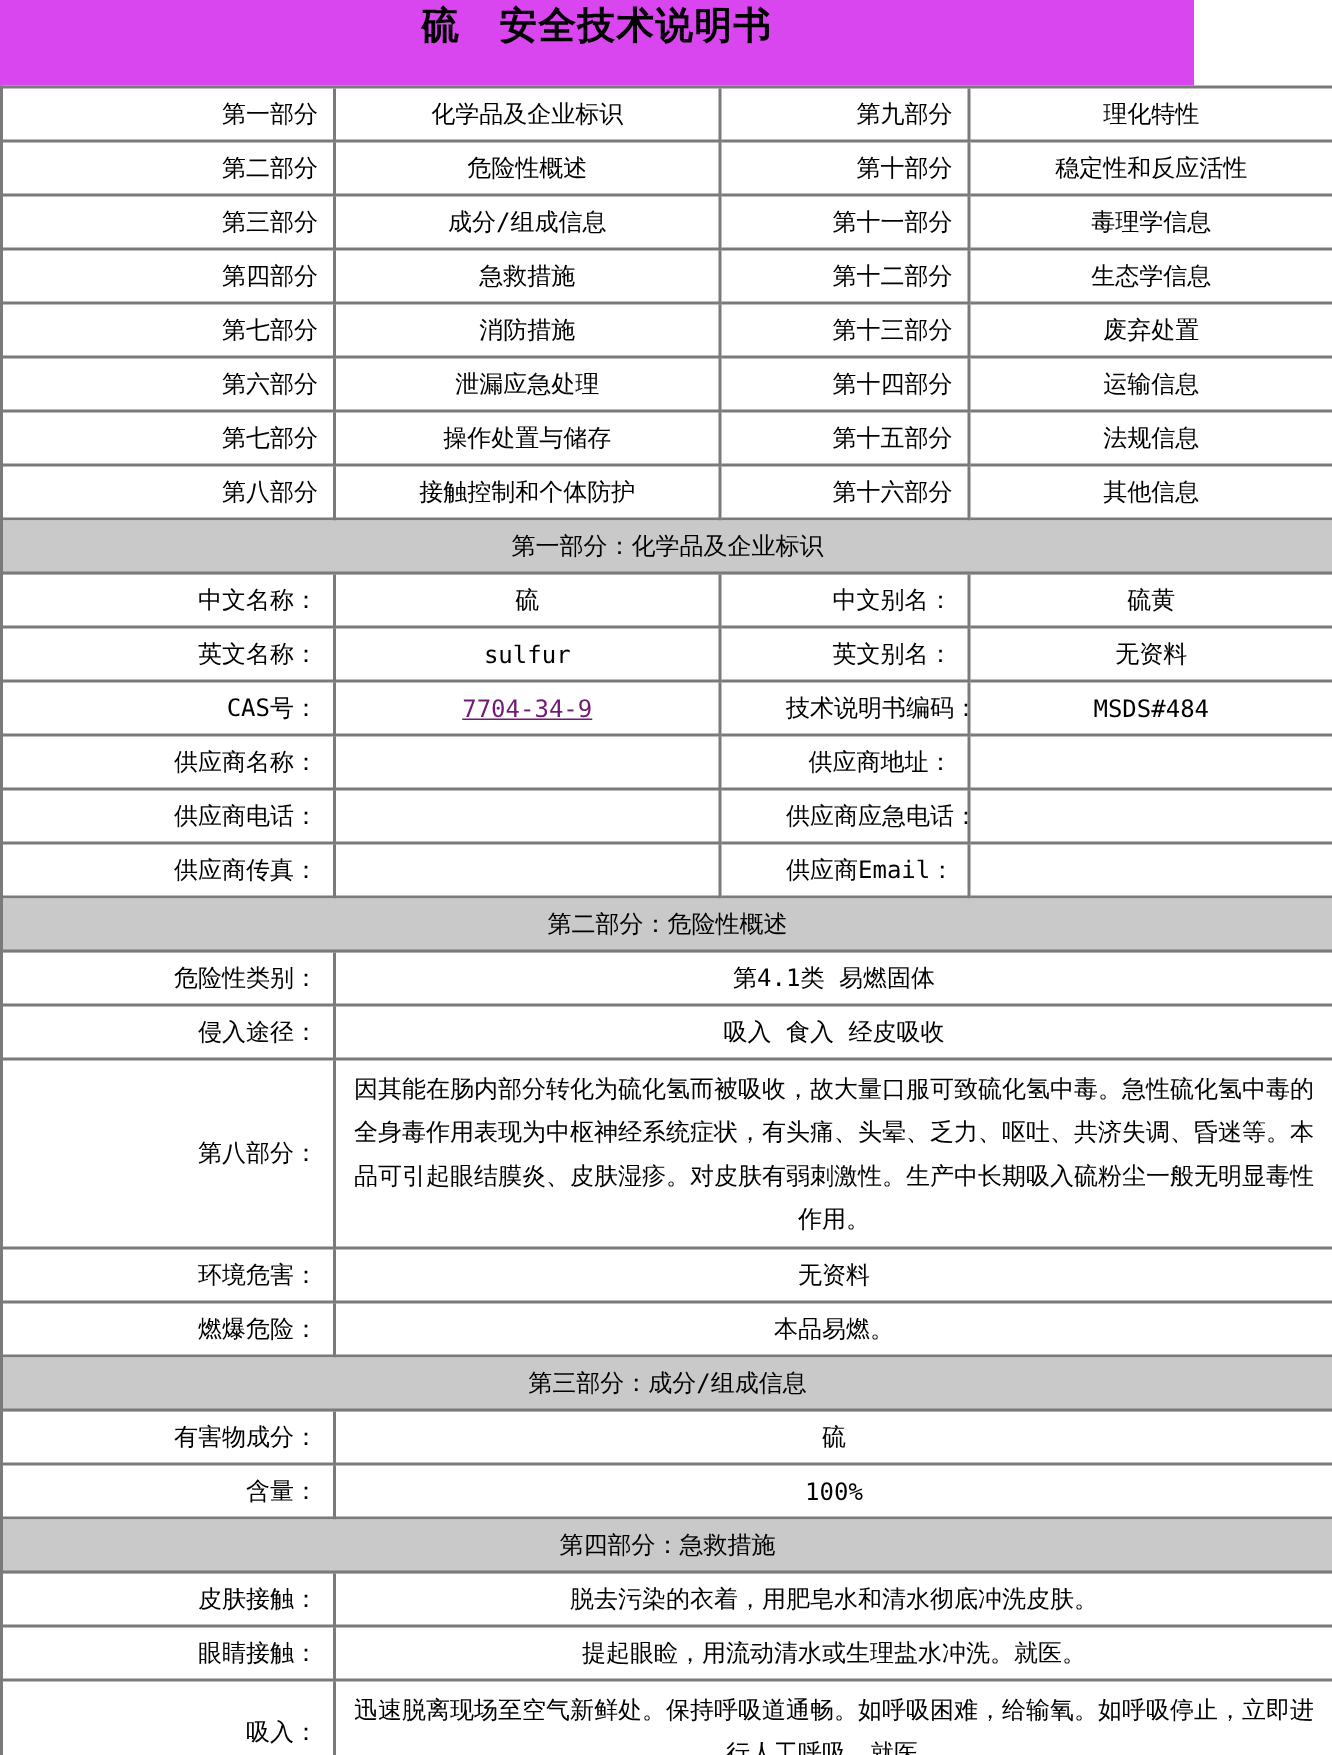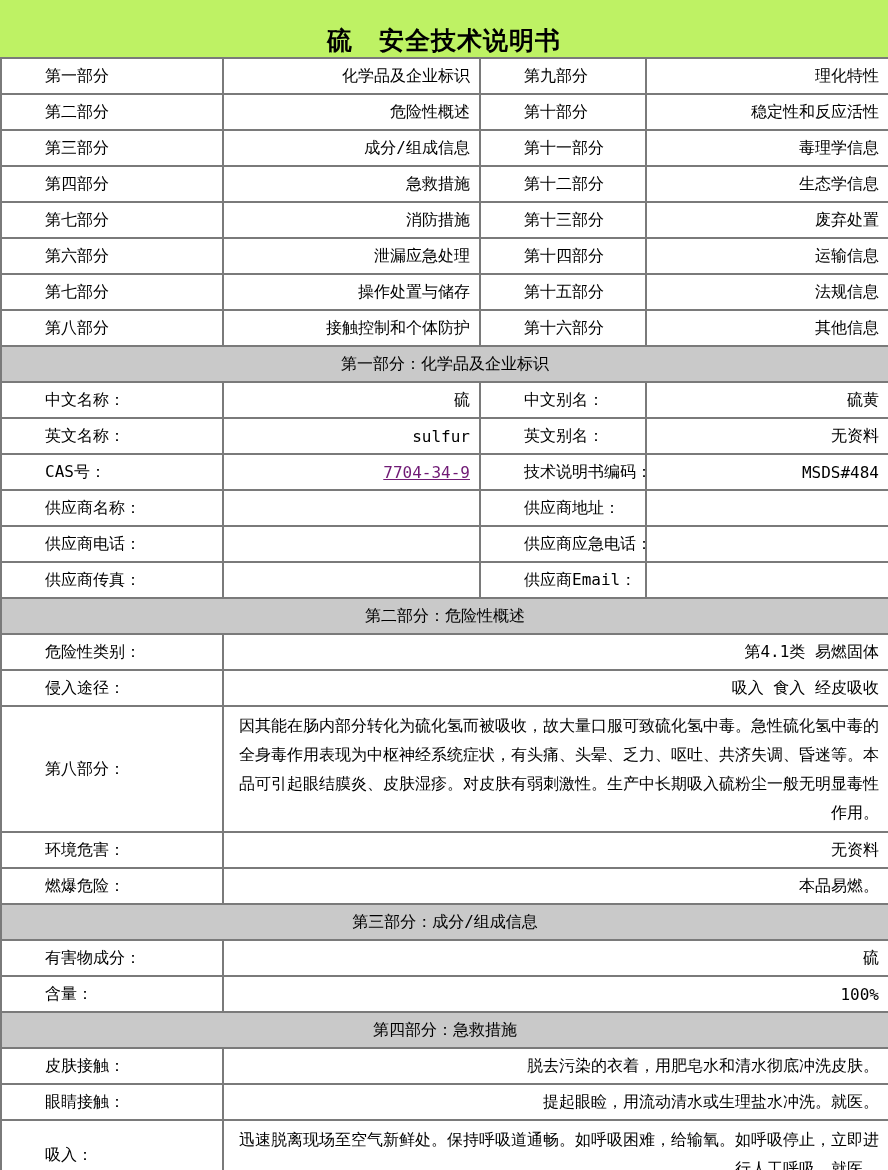--- a/index.html
+++ b/index.html
@@ -1,38 +1,38 @@
 <!DOCTYPE html>
 <html><head>
 <meta charset="utf-8">
 <style>
   html,body{margin:0;padding:0;}
   body{
     width:888px;height:1170px;overflow:hidden;background:#ffffff;color:#000;
     font-family:"DejaVu Sans Mono","Liberation Serif",serif;
   }
   .title-bar{
-    width:888px;height:57px;background:#bef264;
-    display:flex;align-items:flex-end;justify-content:center;
+    width:796px;height:57px;background:#d946ef;
+    display:flex;align-items:flex-start;justify-content:center;
   }
   .title-bar span{
     font-size:25px;font-weight:bold;letter-spacing:1px;
   }
   table.msds{
     width:888px;border-collapse:separate;border-spacing:0;table-layout:fixed;
     border-top:2px solid #7a7a7a;border-left:2px solid #7a7a7a;
     font-size:16px;
   }
   td{
     border-right:2px solid #7a7a7a;border-bottom:2px solid #7a7a7a;
     box-sizing:border-box;height:36px;vertical-align:middle;
     padding:0 9px;overflow:hidden;white-space:nowrap;
   }
-  td.lbl{padding-right:10px;padding-left:43px;}
-  td.val{text-align:right;}
+  td.lbl{text-align:right;padding-right:10px;padding-left:43px;}
+  td.val{text-align:center;}
   td.sec{
     background:#c9c9c9;text-align:center;white-space:nowrap;
   }
   td.wrap{white-space:normal;line-height:29px;padding:4px 9px;}
   td.tall{height:118px;}
   td.cut{height:70px;vertical-align:top;}
   td.cutlbl{height:70px;vertical-align:middle;}
   a.cas{color:#701a75;text-decoration:underline;}
 </style>
 </head>

